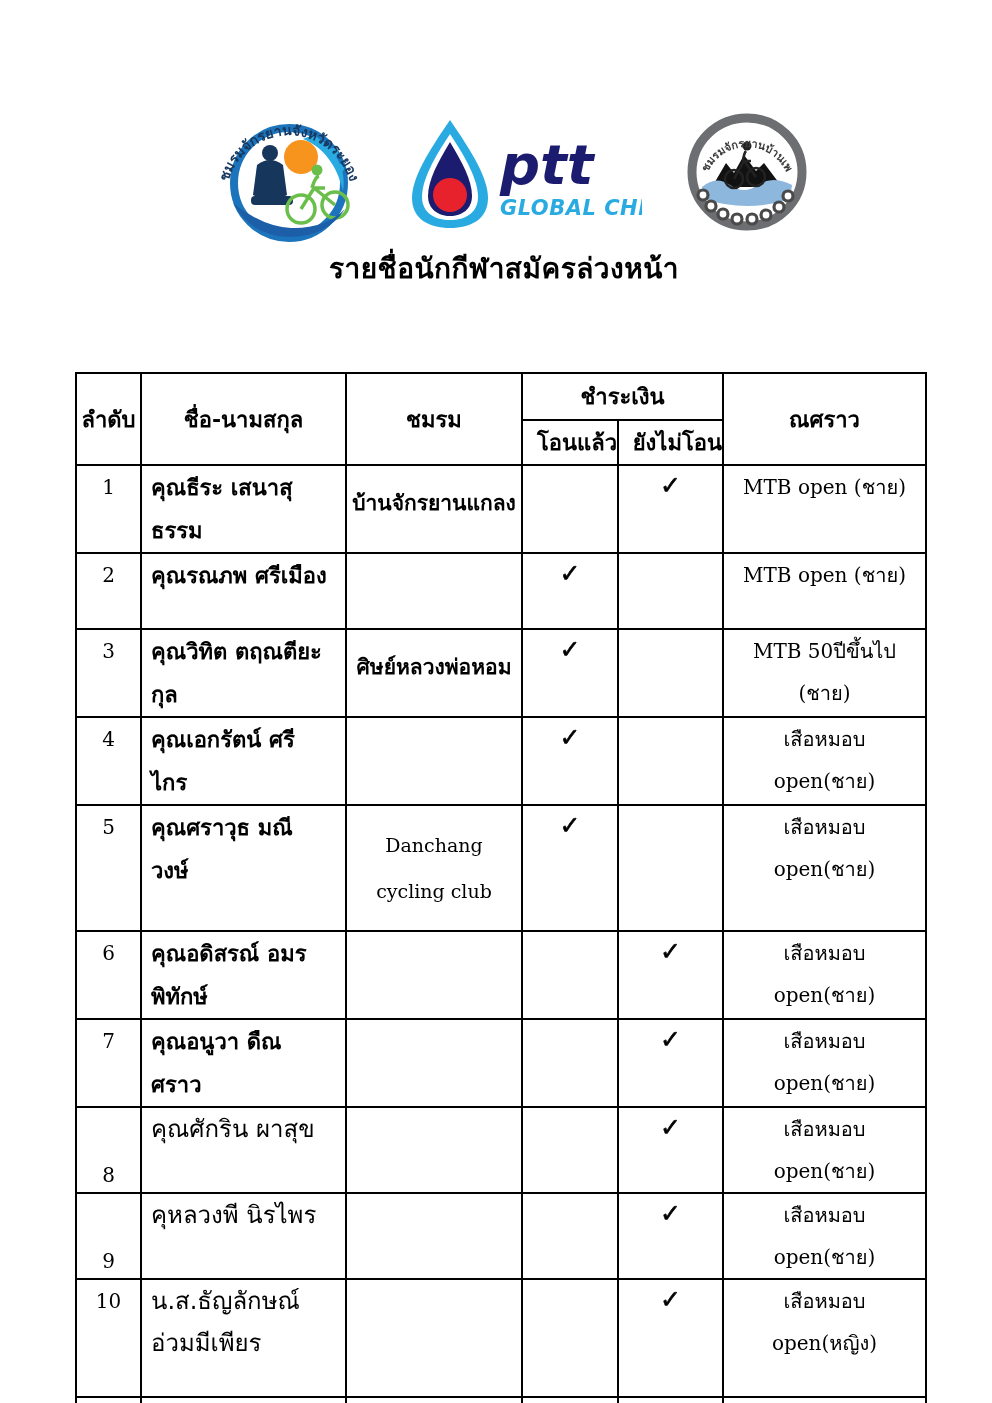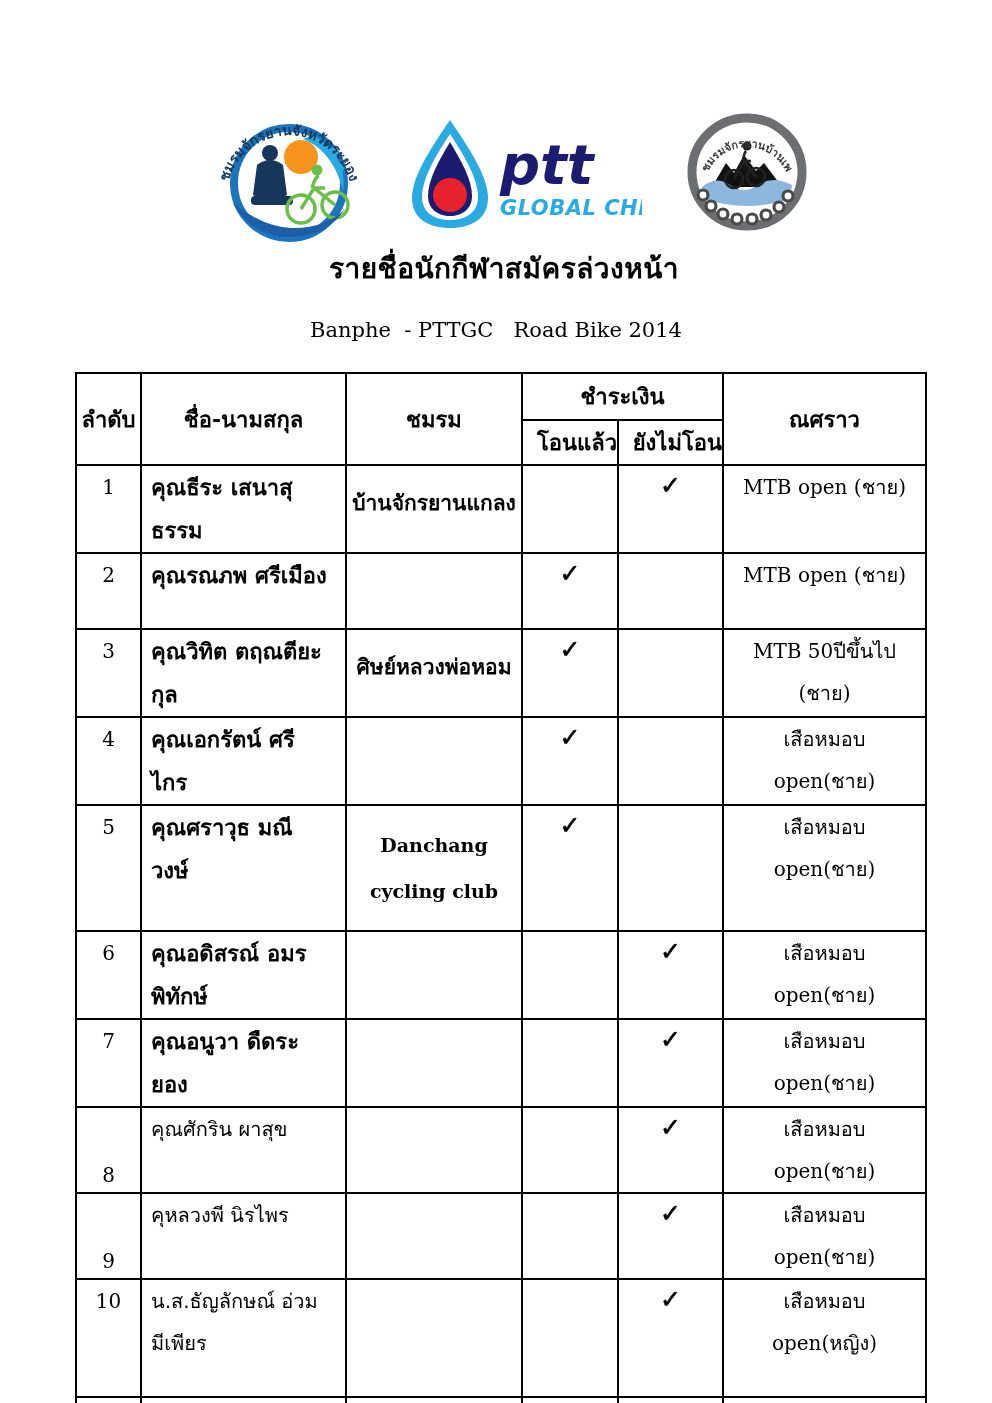--- a/index.html
+++ b/index.html
@@ -53,28 +53,28 @@
   }
   td.no.num-bottom {
     vertical-align: bottom; line-height: 20px; padding-bottom: 7px;
   }
   td.name {
     text-align: left; padding: 0 16px 0 9px;
     font-size: 22px; font-weight: bold; line-height: 43px;
   }
   td.name.alt-font {
     font-family: "DejaVu Sans", "Liberation Sans", sans-serif;
-    font-weight: 400; font-size: 20px; line-height: 42px; border-radius: 22px;
+    font-weight: 400; font-size: 24px; line-height: 42px; border-radius: 22px;
   }
   td.club {
     text-align: center; font-size: 21px; font-weight: bold; line-height: 42px;
     padding: 16px 4px;
   }
   td.club.latin {
-    font-weight: 700; font-size: 19px; line-height: 46px;
+    font-weight: 400; font-size: 19px; line-height: 46px;
   }
   td.check {
     text-align: center; font-size: 25px; line-height: 40px; font-weight: bold;
     font-family: "DejaVu Sans", "Liberation Sans", sans-serif;
     -webkit-text-stroke: 0.6px #000;
   }
   td.category {
     text-align: center; font-size: 20px; line-height: 42px; padding: 0 8px;
   }
 </style>
@@ -138,21 +138,20 @@
       <circle cx="80" cy="104" r="5"></circle>
       <circle cx="93" cy="96" r="5"></circle>
       <circle cx="102" cy="85" r="5"></circle>
     </g>
     <text font-size="11" font-weight="bold" fill="#3c3c3c" font-family="DejaVu Sans, Liberation Sans, sans-serif">
       <textPath href="#arcR" startOffset="50%" text-anchor="middle">ชมรมจักรยานบ้านเพ</textPath>
     </text>
   </svg>
 
   <div class="doc-title">รายชื่อนักกีฬาสมัครล่วงหน้า</div>
-  <div class="doc-subtitle">Banphe  - PTTGC   Road Bike 2014</div>
 
   <table class="reg">
     <colgroup>
       <col style="width:65px">
         <col style="width:205px">
         <col style="width:176px">
       <col style="width:96px">
         <col style="width:105px">
         <col style="width:203px">
     </colgroup>
@@ -213,21 +212,21 @@
         <tr>
       <td class="no">6</td>
       <td class="name">คุณอดิสรณ์ อมรพิทักษ์</td>
       <td class="club"></td>
       <td class="check paid"></td>
       <td class="check unpaid">✓</td>
       <td class="category">เสือหมอบ open(ชาย)</td>
     </tr>
         <tr>
       <td class="no">7</td>
-      <td class="name">คุณอนูวา ดืดระยอง</td>
+      <td class="name">คุณอนูวา ดืณศราว</td>
       <td class="club"></td>
       <td class="check paid"></td>
       <td class="check unpaid">✓</td>
       <td class="category">เสือหมอบ open(ชาย)</td>
     </tr>
         <tr>
       <td class="no num-bottom">8</td>
       <td class="name alt-font">คุณศักริน ผาสุข</td>
       <td class="club"></td>
       <td class="check paid"></td>

